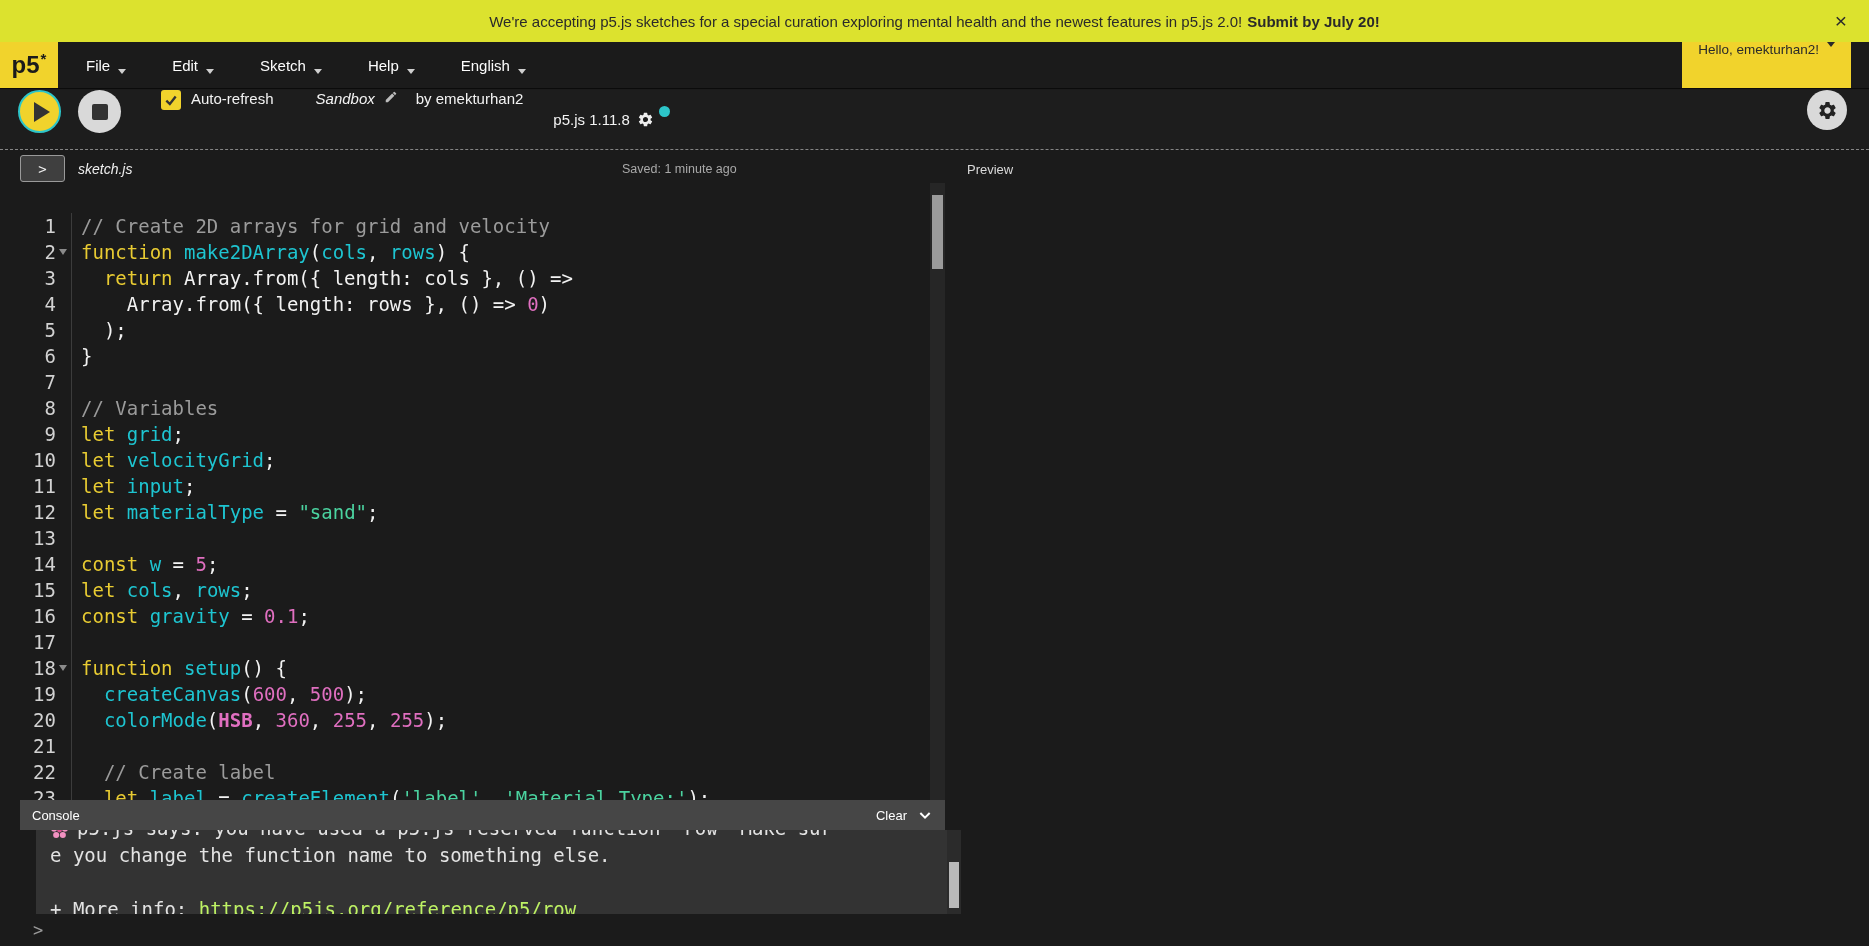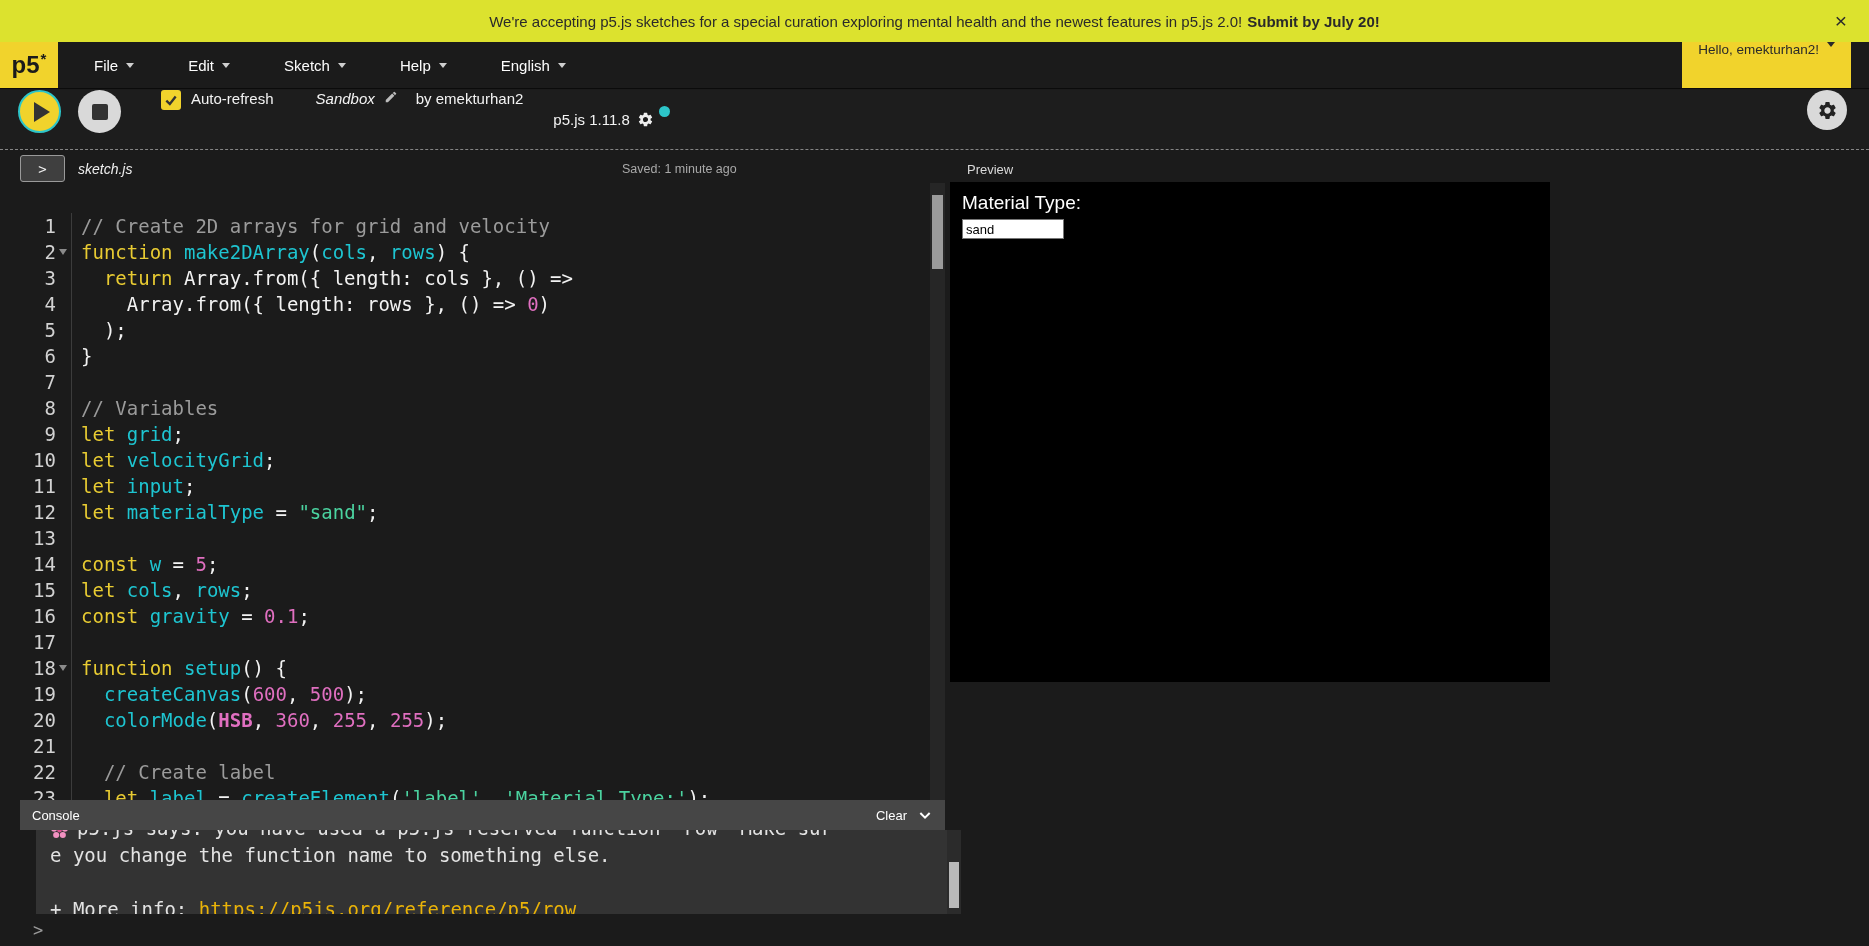--- a/index.html
+++ b/index.html
@@ -16,21 +16,21 @@
                   display:flex; align-items:center; justify-content:center;
                   font-size:21px; color:#2a2a2a; cursor:pointer; }
 
   
   .nav { position:absolute; top:42px; left:0; right:0; height:47px; background:#1b1b1b;
          display:flex; align-items:stretch; border-bottom:1px solid #0b0b0b; }
   .logo { width:58px; background:#f1d32c; color:#1b1b1b; display:flex; align-items:center;
           justify-content:center; font-weight:bold; font-size:24px; cursor:pointer; }
   .logo .star { font-size:15px; transform:translateY(-7px); margin-left:1px; }
   .menus { display:flex; align-items:center; margin-left:28px; gap:46px; }
-  .menu-item { color:#fdfdfd; font-size:15px; display:flex; align-items:center; cursor:pointer;margin-left:8px; }
+  .menu-item { color:#fdfdfd; font-size:15px; display:flex; align-items:flex-end; cursor:pointer; }
   .caret { width:0; height:0; border-left:4px solid transparent; border-right:4px solid transparent;
            border-top:5px solid #cfcfcf; display:inline-block; margin-left:8px; }
   .user-btn { margin-left:auto; margin-right:18px; background:#f1d32c; color:#2a2a2a;
               display:flex; align-items:flex-start; padding:0 16px; font-size:13.5px; cursor:pointer; }
   .user-btn .caret { border-top-color:#2a2a2a; }
 
   
   .toolbar { position:absolute; top:90px; left:0; right:0; height:60px; background:#1d1d1d;
              display:flex; border-bottom:1px dashed #858585; }
   .btn-play { width:43px; height:43px; border-radius:50%; background:#f1d32c;
@@ -86,21 +86,21 @@
   .console-head { position:absolute; left:20px; top:800px; width:925px; height:30px;
                   background:#464646; display:flex; align-items:center; color:#fff;
                   font-size:13px; padding:0 12px; }
   .console-clear { margin-left:auto; cursor:pointer; }
   .console-chev { margin-left:10px; display:flex; cursor:pointer; }
   .console-body { position:absolute; left:36px; top:830px; width:925px; height:84px;
                   background:#333333; overflow:hidden; }
   .clines { margin-top:-15px; padding-left:14px; }
   .cline { height:27px; font-family:"DejaVu Sans Mono", monospace; font-size:19px;
            line-height:27px; white-space:pre; color:#e3e3e3; display:flex; align-items:center; }
-  .tk-ctext { color:#e3e3e3; } .tk-curl { color:#eab308; }
+  .tk-ctext { color:#e3e3e3; } .tk-curl { color:#bef264; }
   .flower-wrap { display:inline-flex; margin-right:8px; transform:translateY(2px); }
   .co-scroll { position:absolute; right:0; top:0; width:14px; height:100%; background:#2b2b2b; cursor:pointer; }
   .co-thumb { position:absolute; left:2px; right:2px; top:32px; height:46px; background:#b9b9b9; }
   .prompt { position:absolute; left:20px; top:914px; width:925px; height:32px; background:#1b1b1b;
             display:flex; align-items:center; color:#9a9a9a;
             font-family:"DejaVu Sans Mono", monospace; font-size:17px; padding-left:13px; cursor:text; }
 
   
   .preview-title { position:absolute; left:967px; top:162px; color:#dadada; font-size:13px; }
   .canvas { position:absolute; left:950px; top:182px; width:600px; height:500px; background:#000; }
@@ -378,18 +378,14 @@
 </div>
     <div class="co-scroll">
       <div class="co-thumb"></div>
     </div>
   </div>
   <div class="prompt">
     <span>&gt;</span>
   </div>
 
   <span class="preview-title">Preview</span>
-  <div class="canvas">
-    <span class="mat-label">Material Type:</span>
-    <input class="mat-input" type="text" value="sand" style="">
-  </div>
 
 </div>
 
 </body></html>

